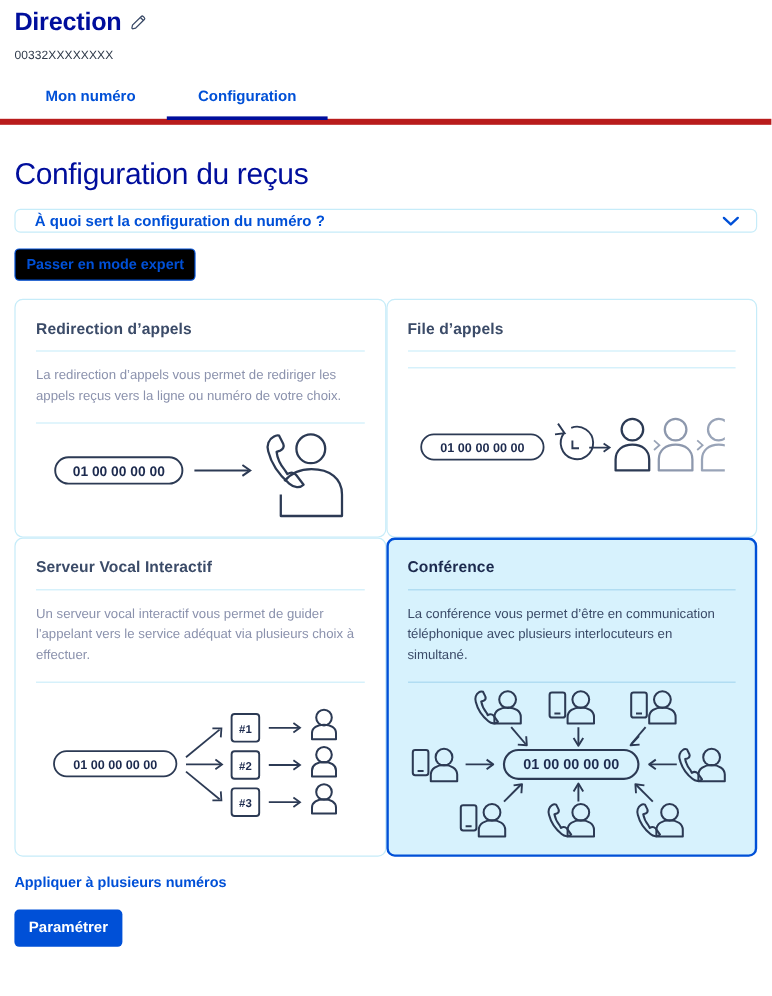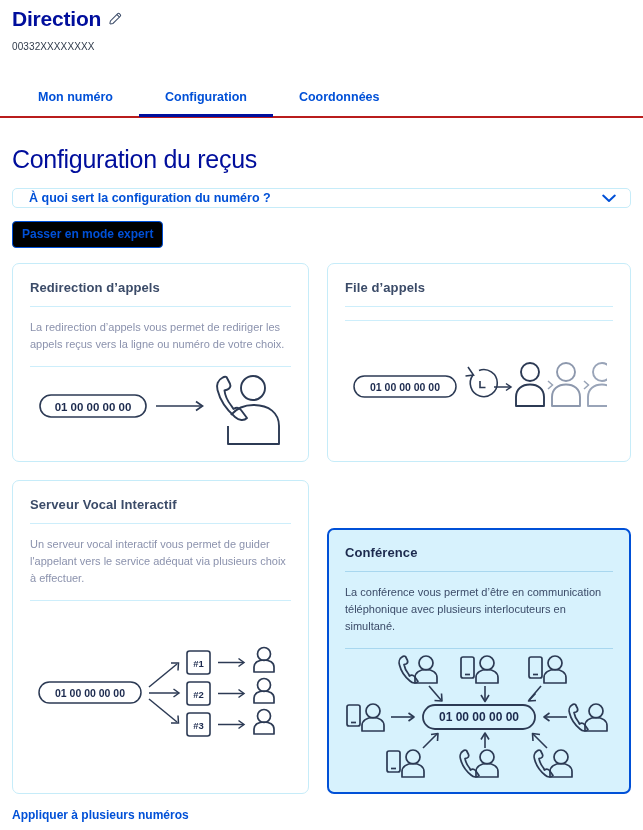--- a/index.html
+++ b/index.html
@@ -20,22 +20,22 @@
     letter-spacing:-0.2px; line-height:1.2;
   }
   .pencil { width:15px; height:15px; display:block; }
   .hdr-sub {
     margin-top: 10px; font-size: 10px; color:#2f3a4a;
     letter-spacing:0.1px;
   }
 
   
   .tabs {
-    margin-top: 32px; display:flex; align-items:flex-start;
-    border-bottom: 2px solid #b91c1c; padding-left: 12px;
+    margin-top: 15px; display:flex; align-items:flex-start;
+    border-bottom: 5px solid #b91c1c; padding-left: 12px;
   }
   .tab {
     font-size: 12.5px; font-weight:700; color:#0050d7;
     padding: 6px 26px 10px 26px; cursor:pointer;
     border-bottom: 3px solid transparent; margin-bottom:-1px;
     white-space: nowrap;
   }
   .tab.active { border-bottom-color:#000e9c; color:#0050d7; }
 
   
@@ -58,31 +58,30 @@
     margin-top: 13px; display:inline-block;
     border:1px solid #0050d7; border-radius:4px; background:#000000;
     color:#0050d7; font-size:12px; font-weight:700;
     padding: 5px 9px 6px 9px; cursor:pointer;
     font-family:"Liberation Sans", sans-serif;
   }
 
   
   .grid {
     margin-top: 15px;
-    display:grid; grid-template-columns: 1fr 1fr; gap: 18px;
+    display:grid; grid-template-columns: 1fr 1fr; 
   }
   .card {
     border:1px solid #c6ecf9; border-radius:7px; background:#fff;
     padding: 16px 17px 12px 17px; cursor:pointer;
     display:flex; flex-direction:column;
   }
   .card.selected {
     background:#d7f2fd; border:2px solid #0050d7;
     padding: 15px 16px 11px 16px;
-    margin-top: 48px;
   }
   .card-title {
     font-size:13px; font-weight:700; color:#3b4b68; letter-spacing:0.1px;
   }
   .card.selected .card-title { color:#1c2a4e; }
   .card-rule { border-top:1px solid #cdeefb; margin:11px 0 0 0; }
   .card.selected .card-rule { border-top-color:#a8d7ef; }
   .card-desc {
     font-size:11px; color:#8b92ad; line-height:1.55; margin-top:12px;
   }
@@ -123,21 +122,20 @@
         </svg>
       </span>
     </div>
     <div class="hdr-sub">00332XXXXXXXX</div>
   </div>
 
   
   <div class="tabs">
     <div class="tab">Mon numéro</div>
     <div class="tab active">Configuration</div>
-    <div class="tab">Coordonnées</div>
   </div>
 
   
   <div class="main">
 
     <h1 class="h1">Configuration du reçus</h1>
 
     <div class="accordion">
       <span class="accordion-label">À quoi sert la configuration du numéro ?</span>
       <span>

